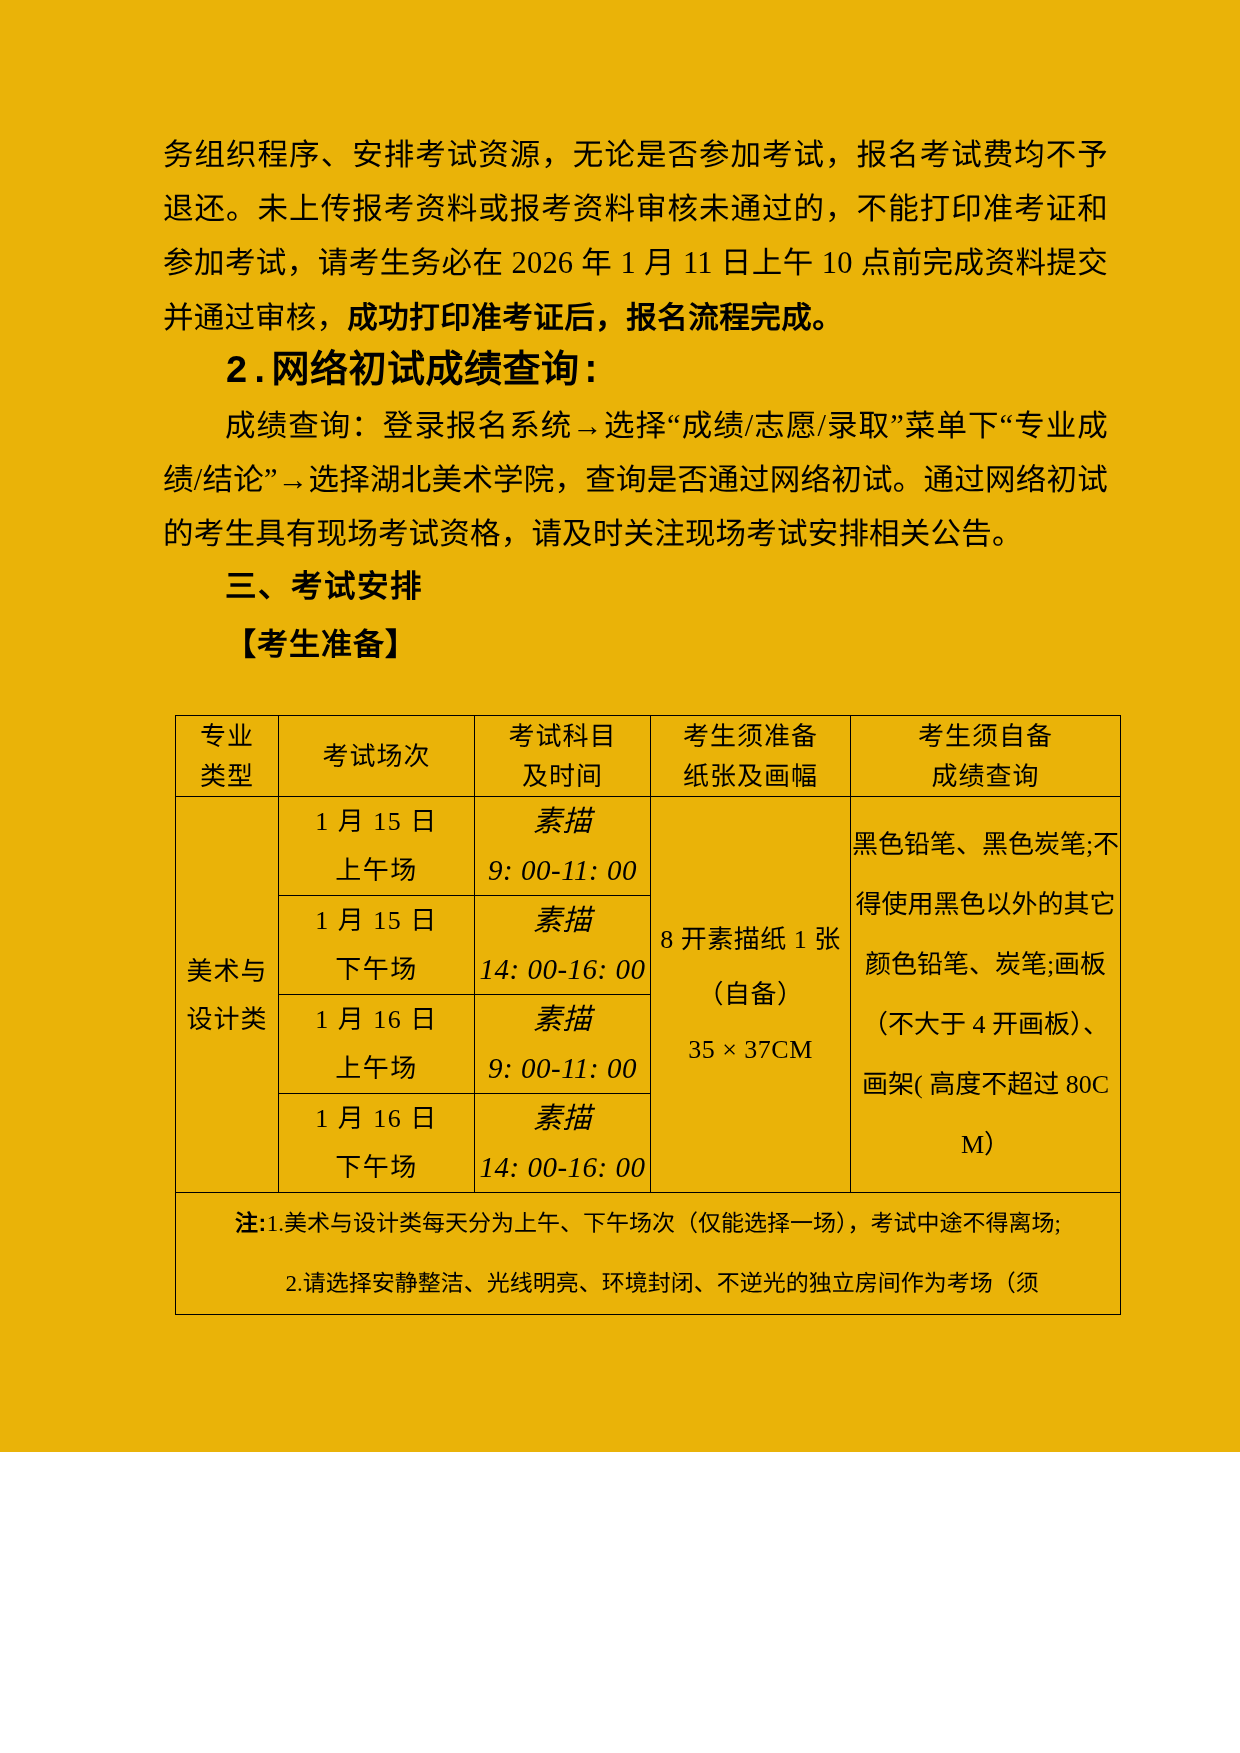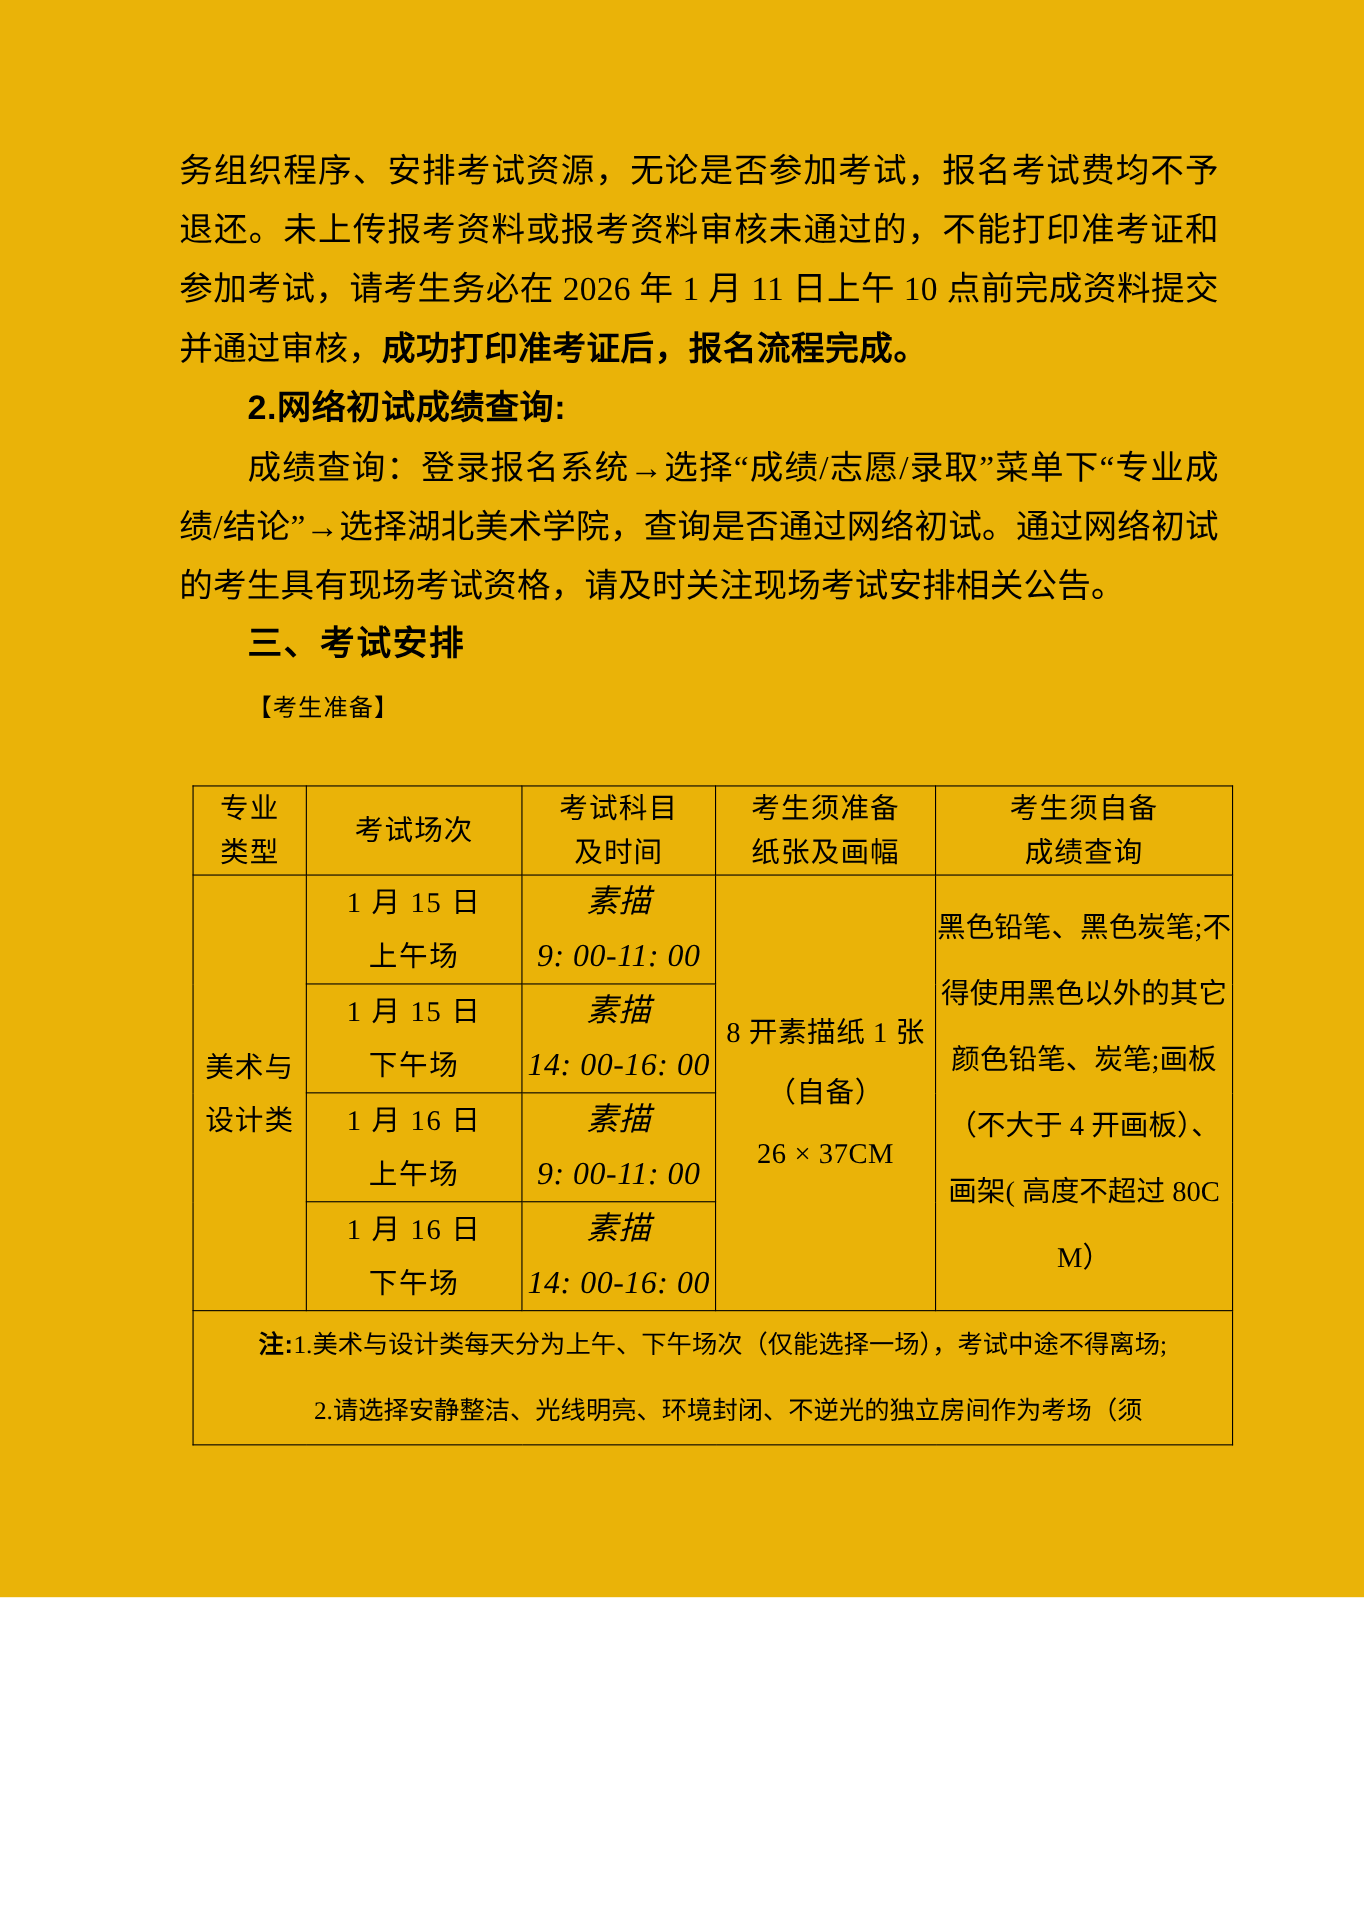--- a/index.html
+++ b/index.html
@@ -47,41 +47,41 @@
     text-indent: 62px;
   }
   .bold-run {
     font-family: "Liberation Sans", "DejaVu Sans", sans-serif;
     font-weight: bold;
     letter-spacing: 0.5px;
   }
 
   
   .heading-num {
-    font-family: Liberation Sans, sans-serif;
-    font-weight: bold;
-    font-size: 31px;
+    font-family: Liberation Mono, monospace;
+    font-weight: bold;
+    font-size: 38px;
     line-height: 54px;
     margin: 0;
     text-indent: 62px;
     letter-spacing: 0.5px;
   }
   .heading-sec {
     font-family: Liberation Mono, monospace;
     font-weight: bold;
     font-size: 31.5px;
     line-height: 56px;
     margin: 0;
     text-indent: 62px;
     letter-spacing: 1.5px;
   }
   .heading-bracket {
     font-family: "Liberation Sans", "DejaVu Sans", sans-serif;
-    font-weight: normal;
-    font-size: 22px;
+    font-weight: bold;
+    font-size: 31px;
     line-height: 56px;
     margin: 0;
     text-indent: 62px;
     letter-spacing: 1px;
   }
 
   .spacer-before-table {
     height: 30px;
   }
 
@@ -235,21 +235,21 @@
             <span class="l">1 月 15 日</span>
             <span class="l">上午场</span>
           </td>
           <td class="cell-subject">
             <span class="l">素描</span>
             <span class="l">9: 00-11: 00</span>
           </td>
           <td class="cell-paper" rowspan="4">
             <span class="l">8 开素描纸 1 张</span>
             <span class="l">（自备）</span>
-            <span class="l">26 × 37CM</span>
+            <span class="l">35 × 37CM</span>
           </td>
           <td class="cell-tools" rowspan="4">黑色铅笔、黑色炭笔;不得使用黑色以外的其它颜色铅笔、炭笔;画板（不大于 4 开画板）、画架( 高度不超过 80CM）</td>
         </tr>
 
         <tr>
           <td class="cell-session">
             <span class="l">1 月 15 日</span>
             <span class="l">下午场</span>
           </td>
           <td class="cell-subject">

